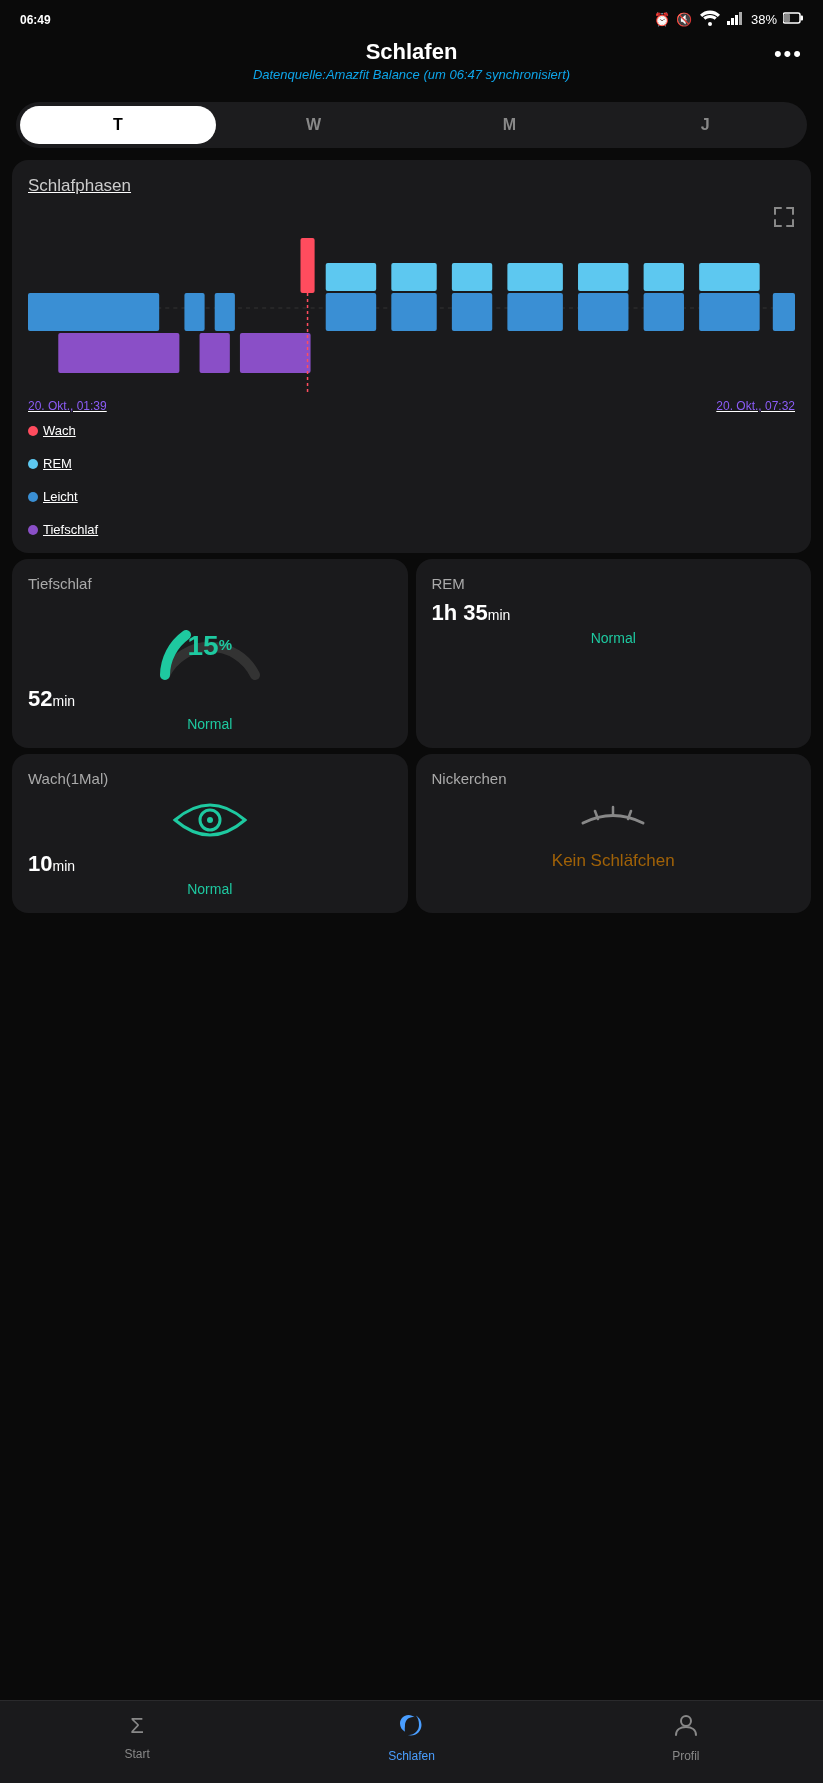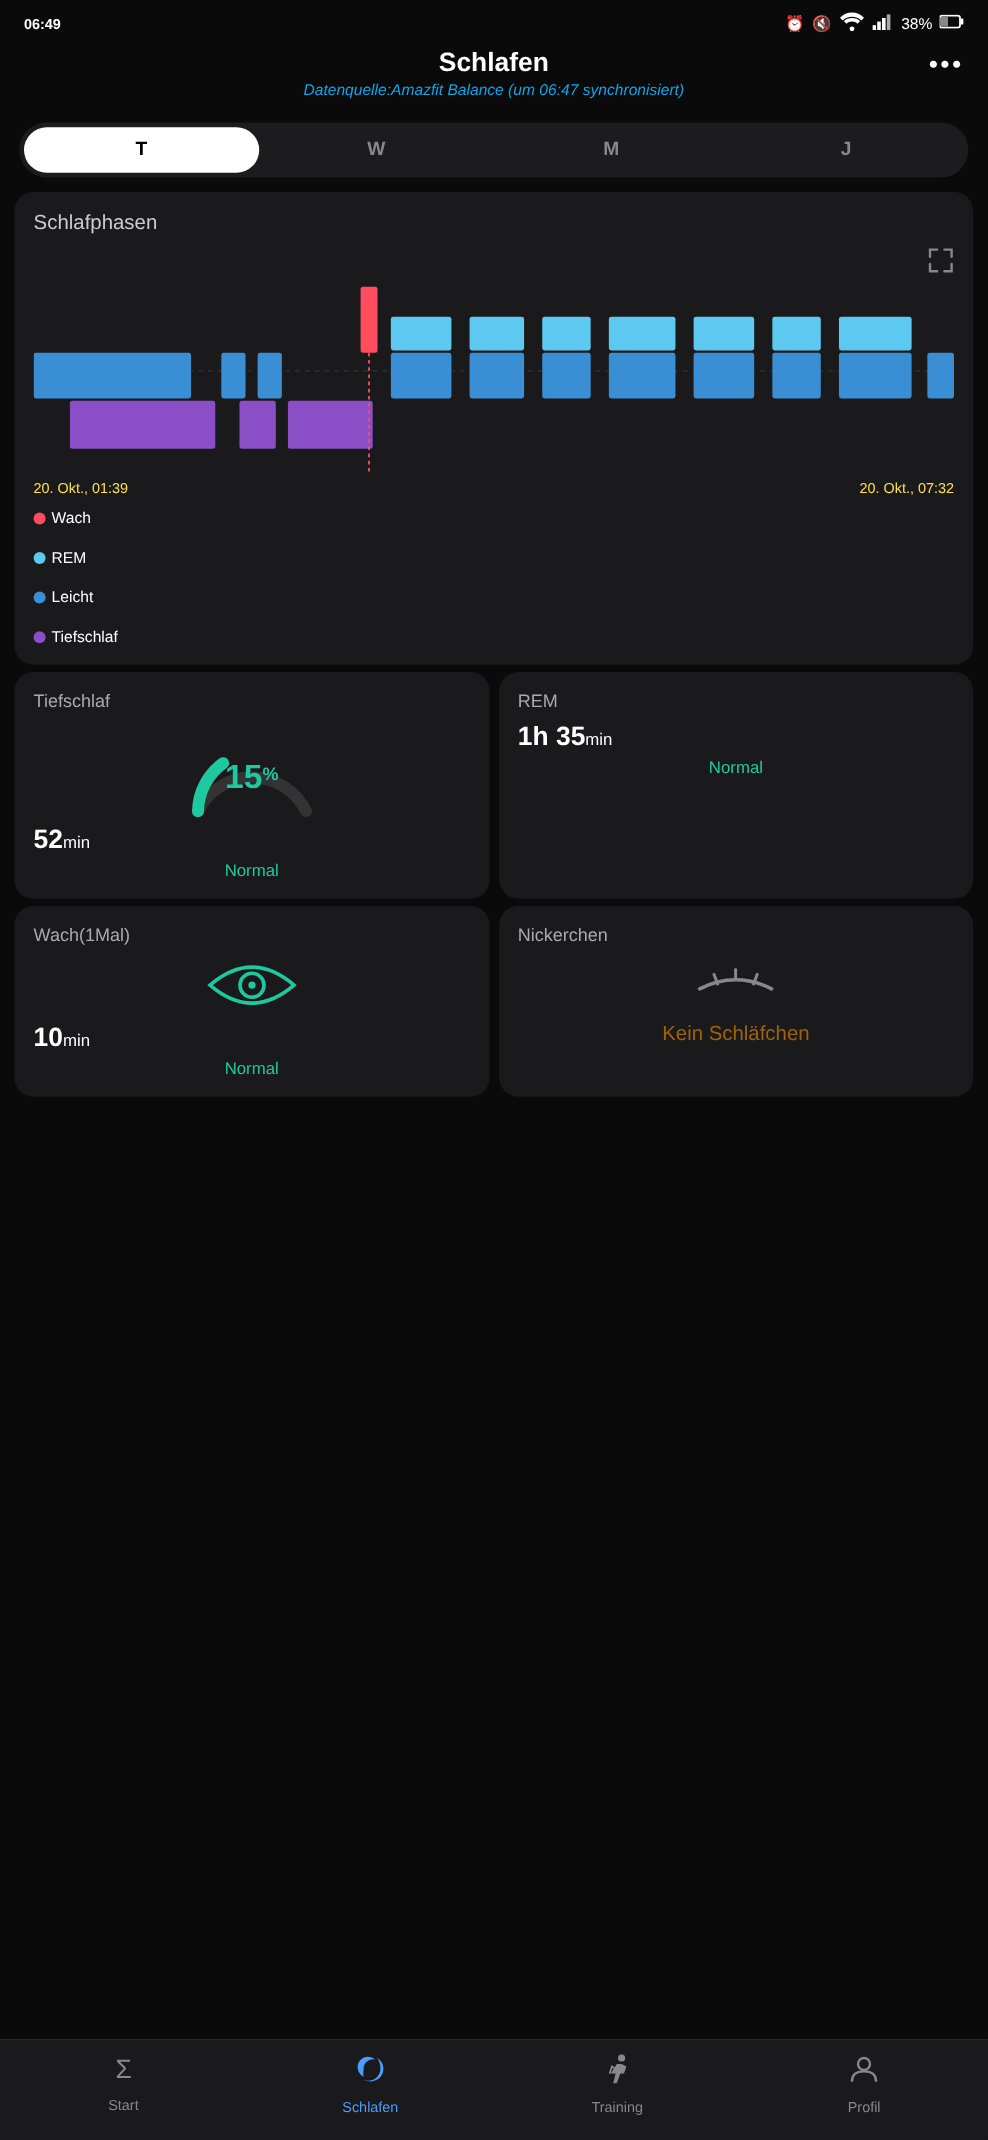--- a/index.html
+++ b/index.html
@@ -65,20 +65,21 @@
       background: #fff;
       color: #000;
     }
 
     
     .card {
       background: #1a1a1c;
       border-radius: 16px;
       margin: 6px 12px;
       padding: 16px;
+      text-decoration: underline;
     }
     .card-title {
       font-size: 17px;
       color: #ccc;
       margin-bottom: 10px;
     }
     .card-expand {
       float: right;
       font-size: 20px;
       color: #888;
@@ -92,21 +93,21 @@
       margin-bottom: 6px;
     }
     .chart-svg {
       width: 100%;
       height: 100%;
     }
     .chart-times {
       display: flex;
       justify-content: space-between;
       font-size: 12px;
-      color: #fde047;
+      color: #8b5cf6;
       margin-top: 4px;
     }
     .chart-legend {
       display: flex;
       gap: 18px;
       flex-wrap: wrap;
       margin-top: 10px;
       font-size: 13px;
       flex-direction: column;
     }
@@ -449,30 +450,19 @@
       <svg width="28" height="28" viewBox="0 0 28 28">
         <path d="M22 14c0 5.5-4.5 10-10 10-1.5 0-2.9-0.3-4.2-0.9C9.5 24 11.7 24.5 14 24.5c5.8 0 10.5-4.7 10.5-10.5 0-4.1-2.3-7.6-5.7-9.4C21 6.4 22 10.1 22 14z" fill="#4a9eff"></path>
         <path d="M8 14c0-4.4 3.6-8 8-8 0.7 0 1.4 0.1 2 0.3C16.1 5.1 13.9 4 11.5 4 6.8 4 3 7.8 3 12.5c0 3.6 2.1 6.7 5.1 8.2C7.4 18.8 8 16.5 8 14z" fill="#4a9eff"></path>
       </svg>
     </span>
     <span class="nav-label" style="color:#4a9eff;">Schlafen</span>
   </div>
   <div class="nav-item">
     <span class="nav-icon">
       <svg width="28" height="28" viewBox="0 0 28 28">
-
-        <circle cx="18" cy="5" r="3" fill="#888"></circle>
-        <path d="M14 10l-5 8h4l-2 8h3l3-8h3l2-6-4-2z" fill="#888"></path>
-        <path d="M8 18l2-6 4 3" fill="none" stroke="#888" stroke-width="1.5"></path>
-      </svg>
-    </span>
-    <span class="nav-label">Training</span>
-  </div>
-  <div class="nav-item">
-    <span class="nav-icon">
-      <svg width="28" height="28" viewBox="0 0 28 28">
         <circle cx="14" cy="10" r="5" fill="none" stroke="#888" stroke-width="2"></circle>
         <path d="M4 24c0-5.5 4.5-8 10-8s10 2.5 10 8" fill="none" stroke="#888" stroke-width="2" stroke-linecap="round"></path>
       </svg>
     </span>
     <span class="nav-label">Profil</span>
   </div>
 </div>
 
 </body></html>

